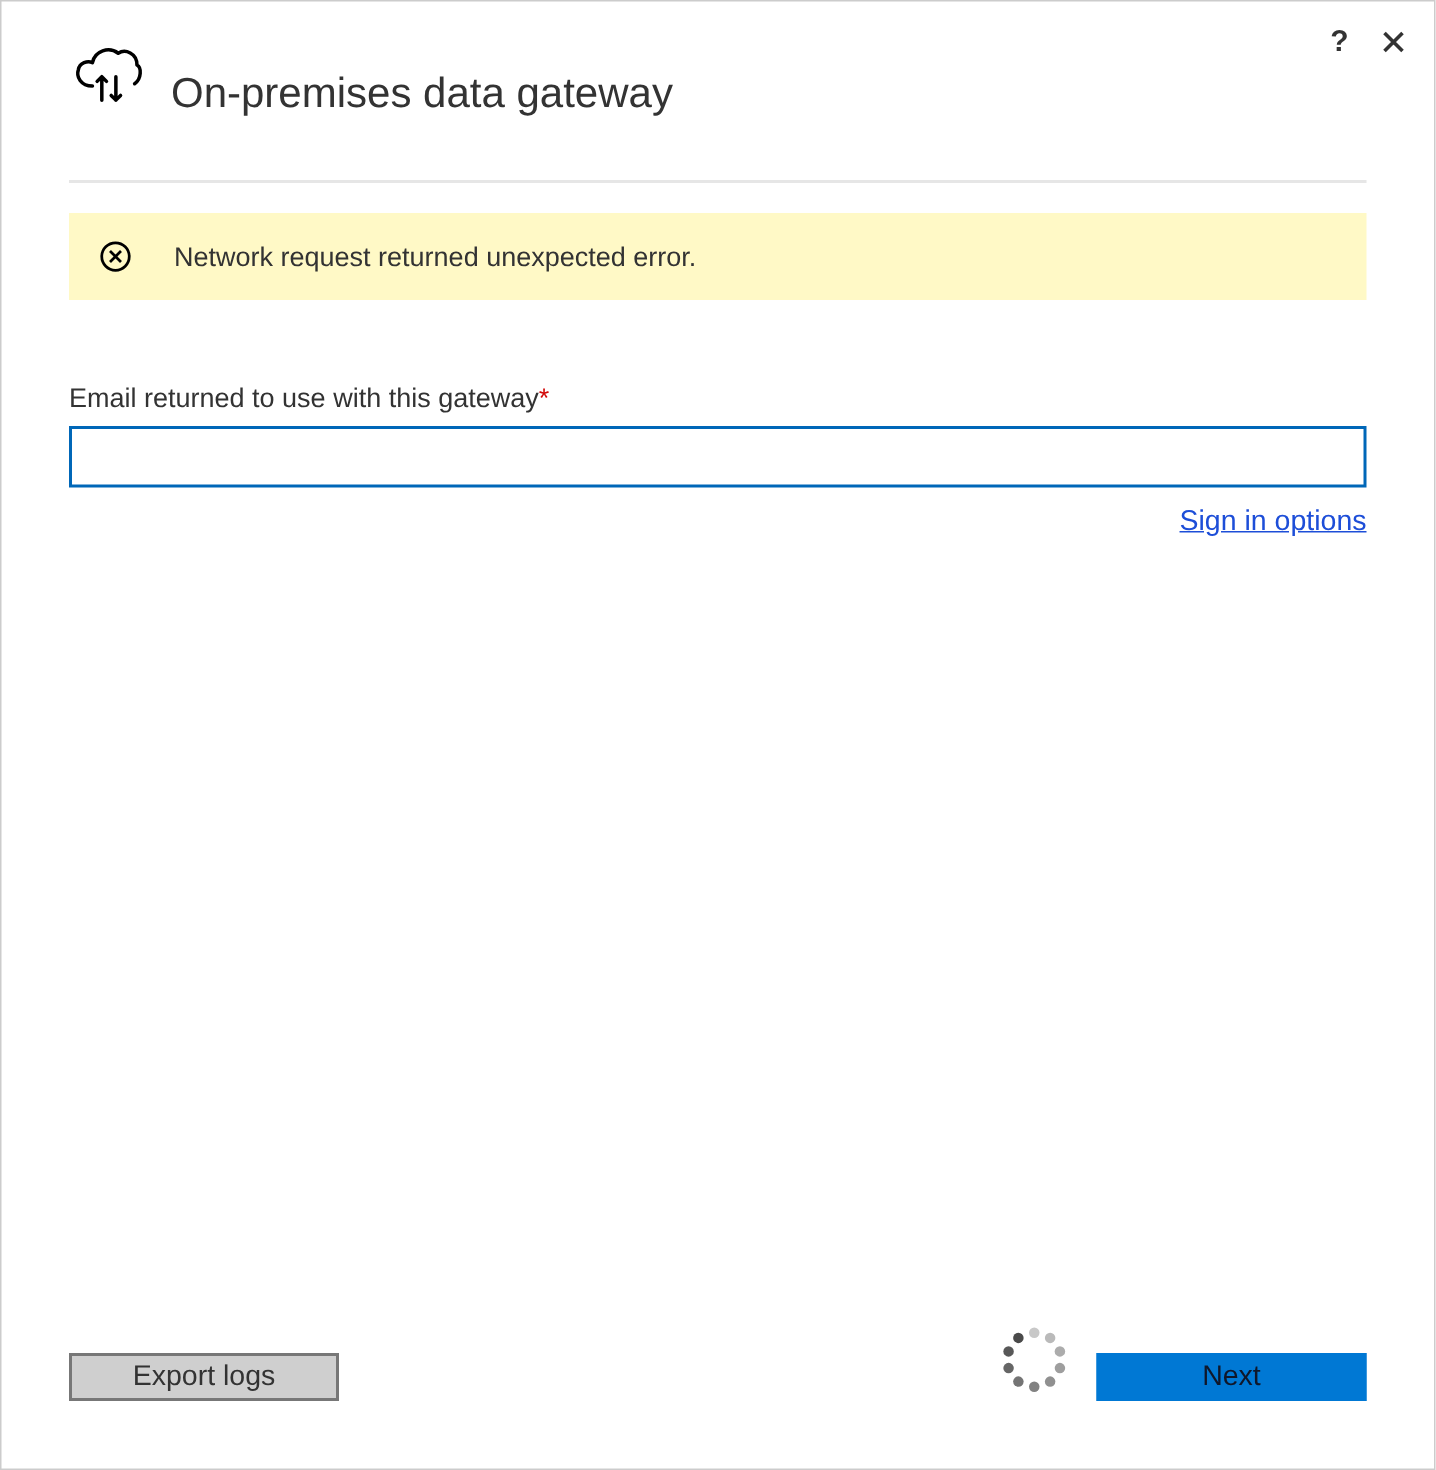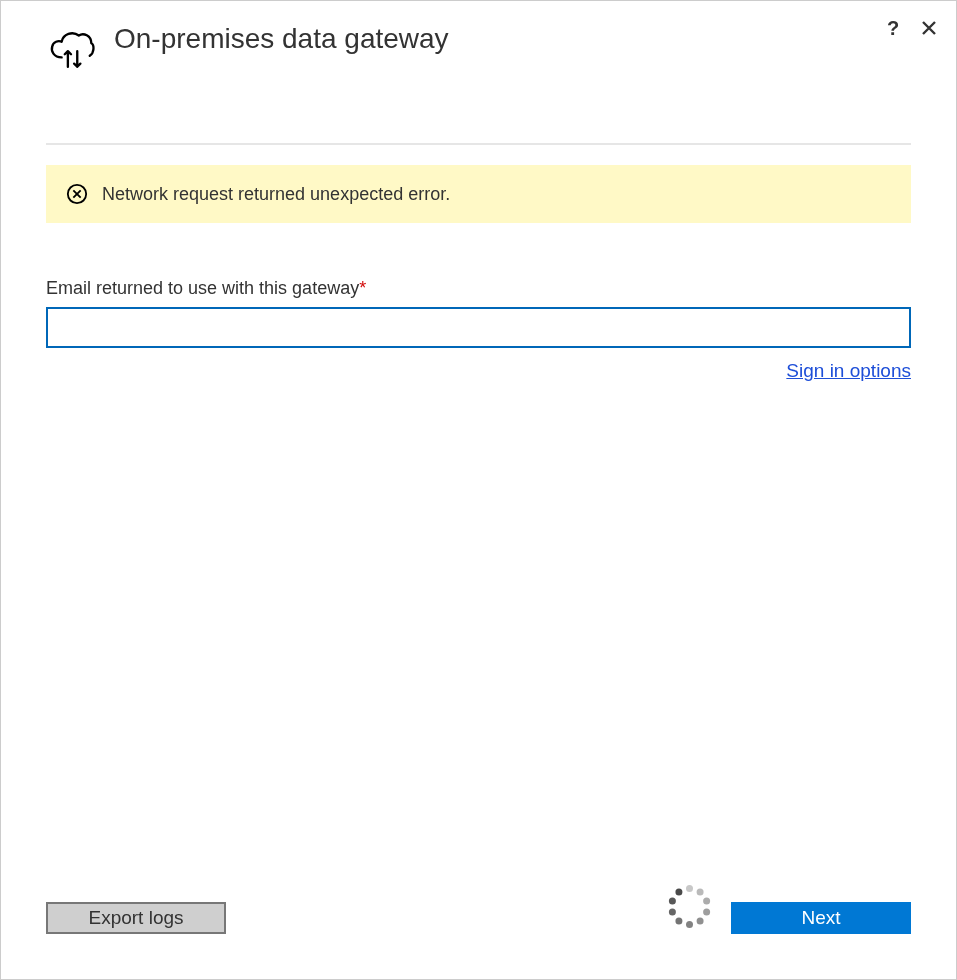--- a/index.html
+++ b/index.html
@@ -33,38 +33,38 @@
       display: flex;
       align-items: center;
       justify-content: center;
       cursor: pointer;
       color: #333;
       font-size: 20px;
       font-weight: 600;
     }
     .header {
       display: flex;
-      align-items: flex-start;
+      align-items: flex-end;
       gap: 18px;
-      padding-bottom: 66px;
+      padding-bottom: 42px;
       border-bottom: 2px solid #e6e6e6;
       margin-bottom: 20px;
     }
     .header-title {
       font-size: 28px;
       font-weight: 400;
       color: #333;
     }
     .app-icon svg { width: 50px; height: 50px; }
     .error-banner {
       background: #fff9c6;
       padding: 18px 20px;
       display: flex;
       align-items: center;
-      gap: 14px;
+      gap: 28px;
       margin-bottom: 55px;
     }
     .error-banner .icon {
       width: 22px;
       height: 22px;
       flex-shrink: 0;
     }
     .error-text { font-size: 18px; color: #333; }
     .form-label {
       font-size: 18px;
@@ -110,21 +110,21 @@
       display: inline-flex;
       align-items: center;
       justify-content: center;
       padding: 14px 30px;
       font-family: inherit;
       min-width: 180px;
       margin-top: 24px;
     }
     .btn.primary {
       background: #0078d4;
-      color: #ffffff;
+      color: #0f172a;
       border-color: #0078d4;
     }
     .spacer { flex: 1; }
     .spinner {
       width: 48px;
       height: 48px;
       position: relative;
     }
     .spinner .dot {
       position: absolute;

